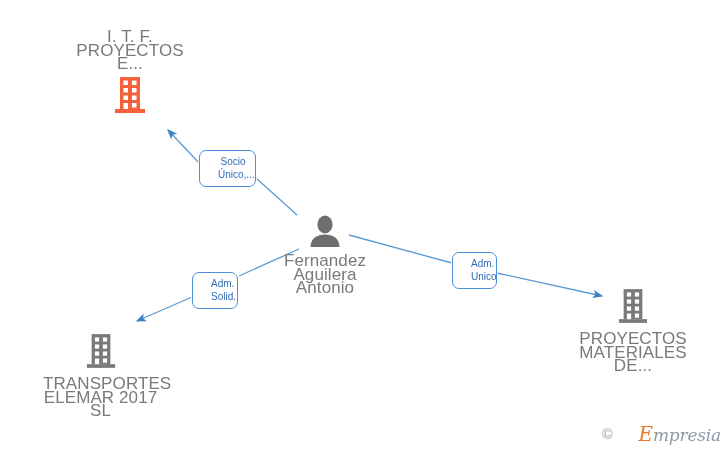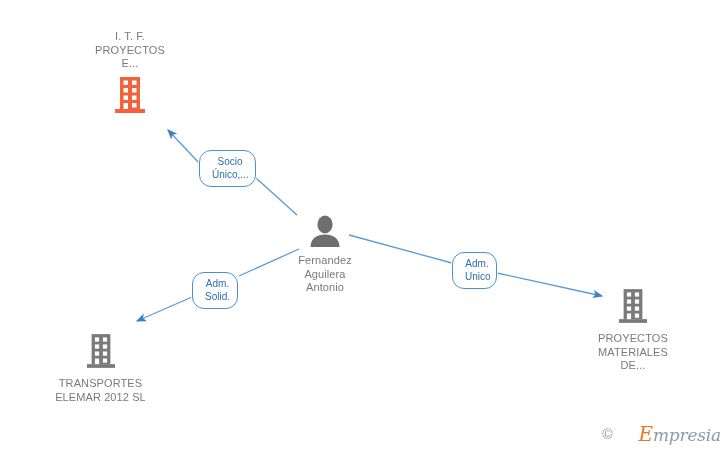--- a/index.html
+++ b/index.html
@@ -30,21 +30,21 @@
   .node {
     position: absolute;
     text-align: center;
     width: 120px;
   }
   .node-icon {
     display: block;
     margin: 0 auto;
   }
   .node-label {
-    font-size: 11px;
+    font-size: 17px;
     line-height: 13.5px;
     color: #7a7a7a;
     letter-spacing: 0.1px;
     white-space: pre-line;
   }
   .node-label.upper {
     text-transform: none;
   }
   
   #node-itf {
@@ -74,27 +74,27 @@
     left: 578px;
     top: 288px;
     width: 110px;
   }
   #node-angelillo .node-label {
     margin-top: 4px;
   }
   .edge-label {
     position: absolute;
     border: 1px solid #4a90d9;
-    border-radius: 12px;
+    border-radius: 7px;
     background: #ffffff;
     color: #2f6db4;
     font-size: 10px;
     line-height: 13px;
     text-align: center;
-    padding: 4px 7px 5px 12px;
+    padding: 4px 7px 5px 18px;
     box-sizing: border-box;
     white-space: pre-line;
     box-shadow: 0 0 0 1px rgba(255,255,255,0.9);
   }
   #label-socio-unico {
     left: 199px;
     top: 150px;
     width: 57px;
   }
   #label-adm-solid {
@@ -197,21 +197,21 @@
         <rect x="18" y="4.5" width="4.5" height="4.5" fill="#ffffff"></rect>
         <rect x="9.5" y="12" width="4.5" height="4.5" fill="#ffffff"></rect>
         <rect x="18" y="12" width="4.5" height="4.5" fill="#ffffff"></rect>
         <rect x="9.5" y="19.5" width="4.5" height="4.5" fill="#ffffff"></rect>
         <rect x="18" y="19.5" width="4.5" height="4.5" fill="#ffffff"></rect>
         <rect x="9.5" y="27" width="4.5" height="6" fill="#ffffff"></rect>
         <rect x="18" y="27" width="4.5" height="4.5" fill="#ffffff"></rect>
       </svg>
     </span>
     <div class="node-label upper">TRANSPORTES
-ELEMAR 2012 SL</div>
+ELEMAR 2017 SL</div>
   </div>
 
   <div class="node" id="node-angelillo">
     <span class="node-icon">
       <svg width="30" height="36" viewBox="0 0 32 38">
         <rect x="6" y="1" width="20" height="32" fill="#7a7a7a"></rect>
         <rect x="1" y="33" width="30" height="4" fill="#7a7a7a"></rect>
         <rect x="9.5" y="4.5" width="4.5" height="4.5" fill="#ffffff"></rect>
         <rect x="18" y="4.5" width="4.5" height="4.5" fill="#ffffff"></rect>
         <rect x="9.5" y="12" width="4.5" height="4.5" fill="#ffffff"></rect>

